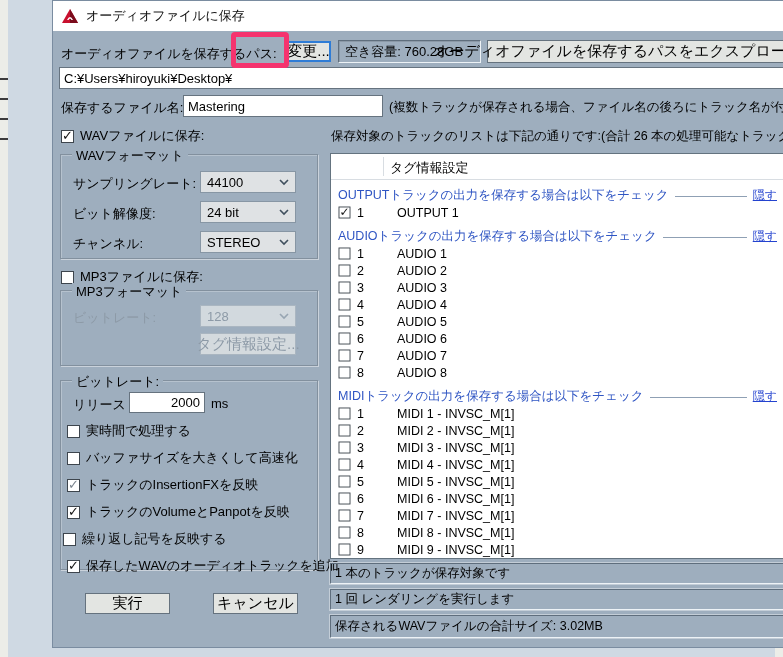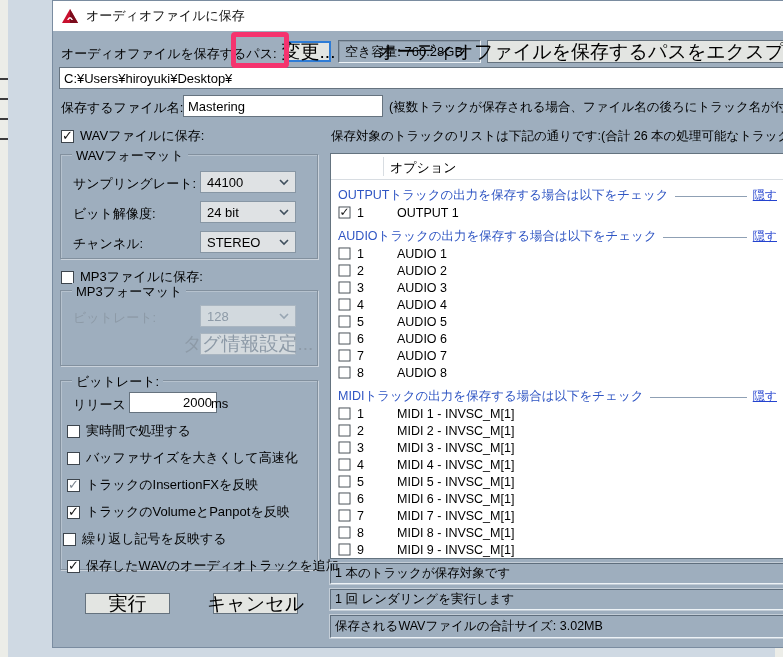--- a/index.html
+++ b/index.html
@@ -15,21 +15,21 @@
 
   
   .dialog { position:absolute; left:8px; top:0; width:767px; height:648px; background:#9eaebe; border:1px solid #7a8ca0;margin-left:44px; }
   .titlebar { position:absolute; left:0; top:0; right:0; height:30px; background:#ffffff; display:flex; align-items:center; padding-left:8px; }
   .titlebar .app-icon { width:18px; height:16px; margin-right:7px; }
   .title-text { font-size:13px; color:#111; }
   .close-btn { position:absolute; right:0; top:0; width:45px; height:30px; display:flex; align-items:center; justify-content:center; font-size:15px; color:#333; cursor:default; }
 
   .lbl { position:absolute; white-space:nowrap; }
 
-  .btn { position:absolute; background:#e3e5e2; border:1px solid #65727e; display:flex; align-items:center; justify-content:center; font-size:19px; white-space:nowrap; }
+  .btn { position:absolute; background:#e3e5e2; border:1px solid #65727e; display:flex; align-items:center; justify-content:center; font-size:15px; white-space:nowrap; }
   .btn.focused { border:1px solid #2e7cd6; box-shadow:0 0 0 1px #2e7cd6 inset; }
   .btn.disabled { background:#d4dade; border-color:#a9b5c0; color:#8d9aa7;text-align:right; }
 
   .sunken { border:1px solid; border-color:#5f6e7d #edf2f6 #edf2f6 #5f6e7d; box-shadow:inset 1px 1px 0 #8b99a7; }
   .textbox { position:absolute; background:#fff; border:1px solid #66737f; display:flex; align-items:center; padding:0 4px; font-size:13px; }
 
   .checkrow { display:flex; align-items:center; gap:6px; white-space:nowrap; }
   .cb { width:13px; height:13px; background:#fff; border:1px solid #3d454d; position:relative; flex:0 0 13px; }
   .cb.on::after { content:"✓"; position:absolute; left:0px; top:-3px; font-size:13px; font-weight:bold; color:#111; }
   .cb.on.muted::after { color:#7b858f; }
@@ -174,21 +174,21 @@
         <svg width="10" height="10" viewBox="0 0 10 10">
             <polyline points="1,3 5,7 9,3" fill="none" stroke="#97a5b2" stroke-width="1.6"></polyline>
           </svg>
       </span>
     </div>
     <button class="btn disabled" style="left:147px; top:332px; width:96px; height:22px;">タグ情報設定...</button>
 
     <div class="groupbox" style="left:7px; top:379px; width:258px; height:190px;"></div>
     <span class="group-label" style="left:19px; top:372px;">ビットレート:</span>
     <span class="lbl" style="left:20px; top:395px;">リリース</span>
-    <div class="textbox num-input" style="left:76px; top:391px; width:88px; height:21px;">
+    <div class="textbox num-input" style="left:76px; top:391px; width:76px; height:21px;">
       <span>2000</span>
     </div>
     <span class="lbl" style="left:158px; top:395px;">ms</span>
     <div id="option-checkboxes">
         <div class="checkrow opt-row" style="top: 421px; left: 14px;">
           <span class="cb"></span>
           <span>実時間で処理する</span>
         </div>
         <div class="checkrow opt-row" style="top: 448px; left: 14px;">
           <span class="cb"></span>
@@ -222,21 +222,21 @@
       <span>1 回 レンダリングを実行します</span>
     </div>
     <div class="statusbox" style="left:277px; top:614px; height:23px;">
       <span>保存されるWAVファイルの合計サイズ: 3.02MB</span>
     </div>
 
     <div class="tracklist" style="left:277px;">
       <div class="tl-inner">
         <div class="tl-header">
           <span class="col-sep"></span>
-          <span class="col-title">オプション</span>
+          <span class="col-title">タグ情報設定</span>
         </div>
         <div id="track-rows">
             <div class="tl-section">
               <span class="tl-sec-text">OUTPUTトラックの出力を保存する場合は以下をチェック</span>
               <span class="tl-sec-line"></span>
               <a class="tl-hide">隠す</a>
             </div>
             <div class="tl-row">
               <span class="cb on"></span>
               <span class="tl-num">1</span>

